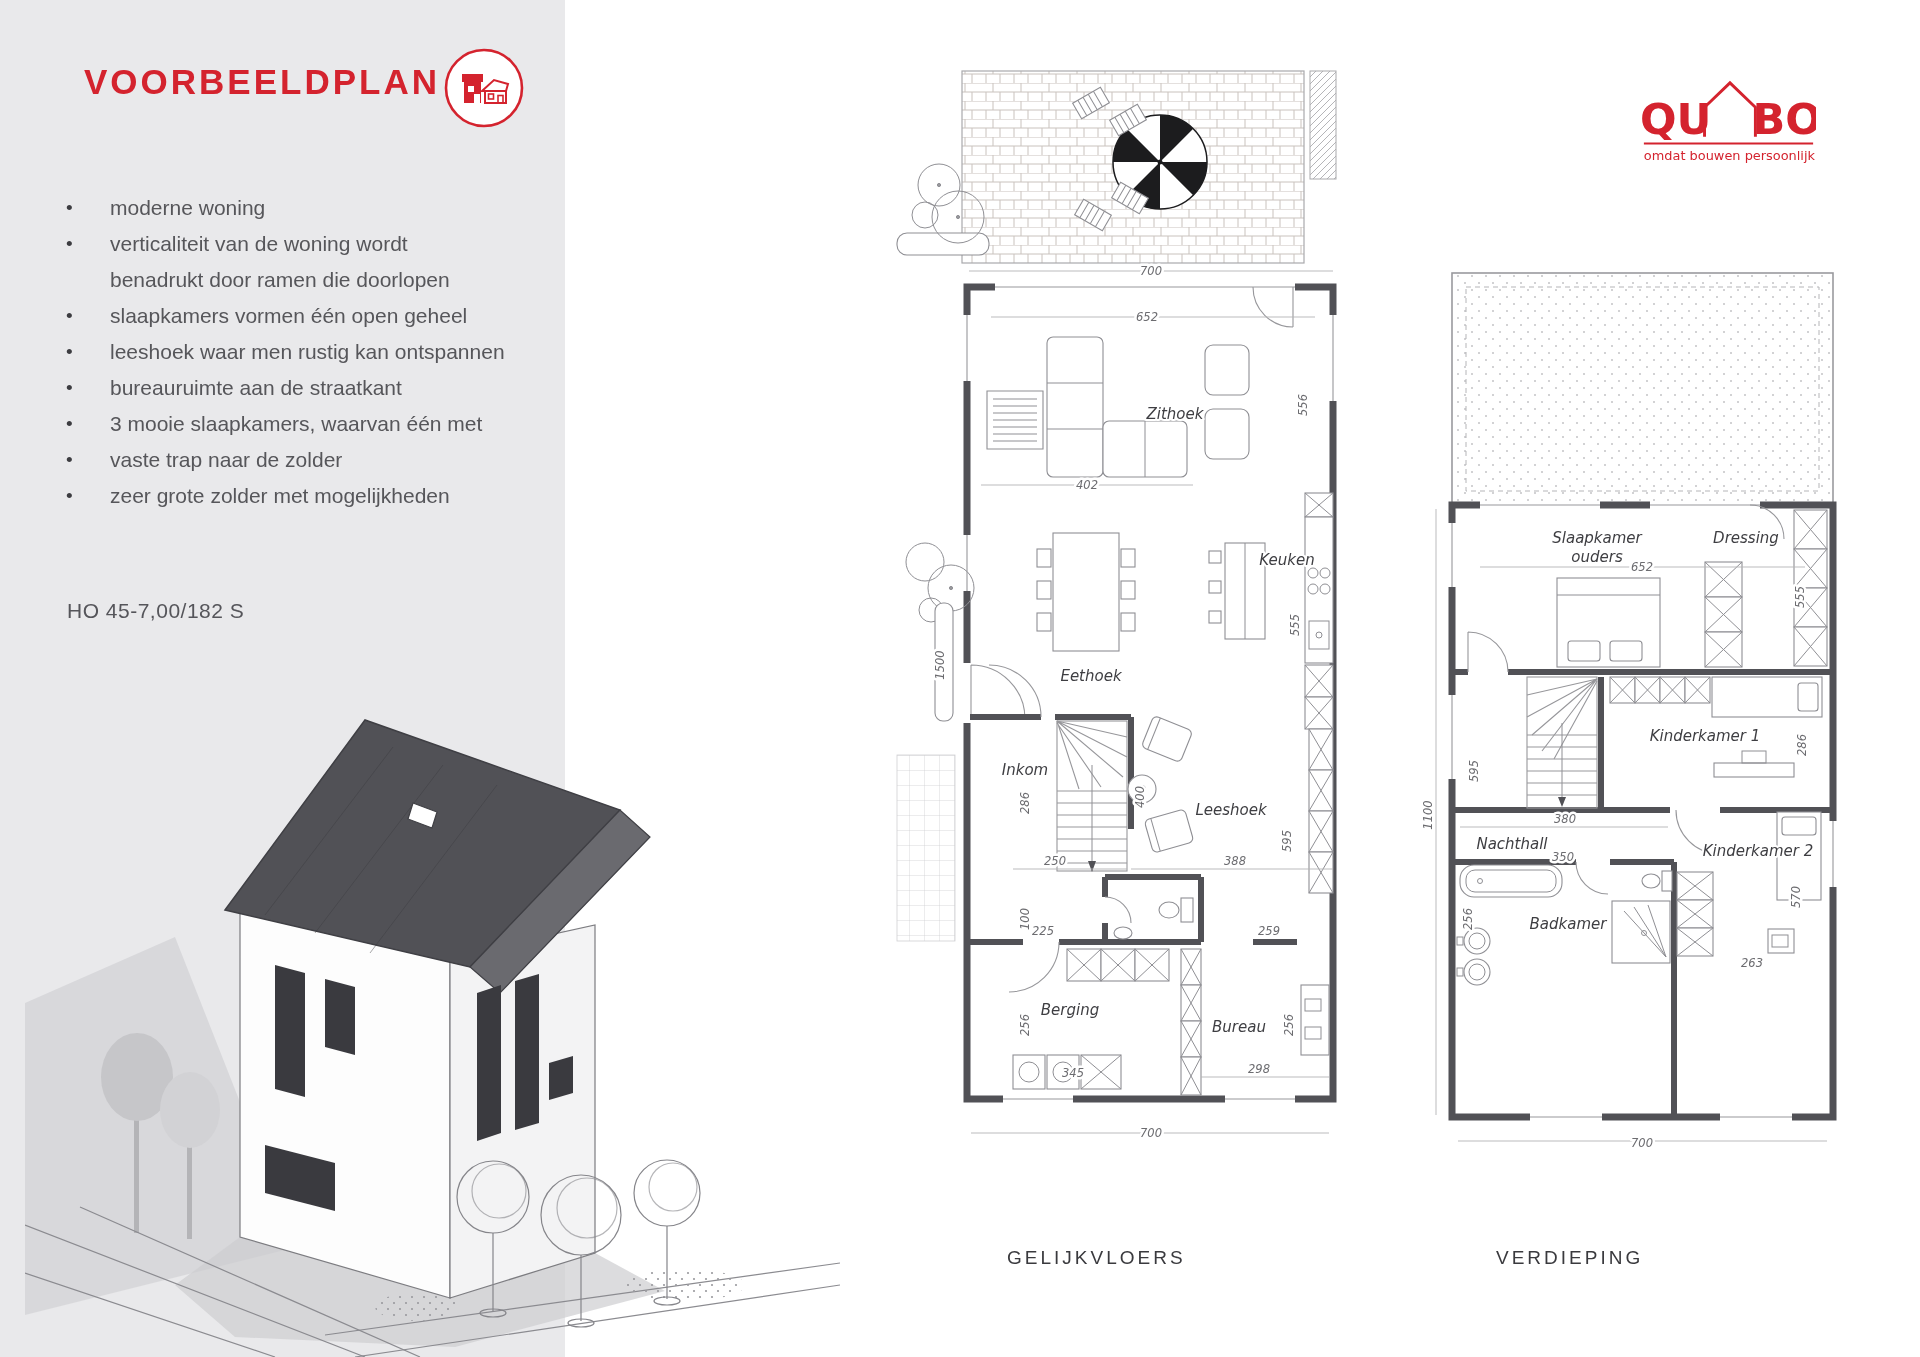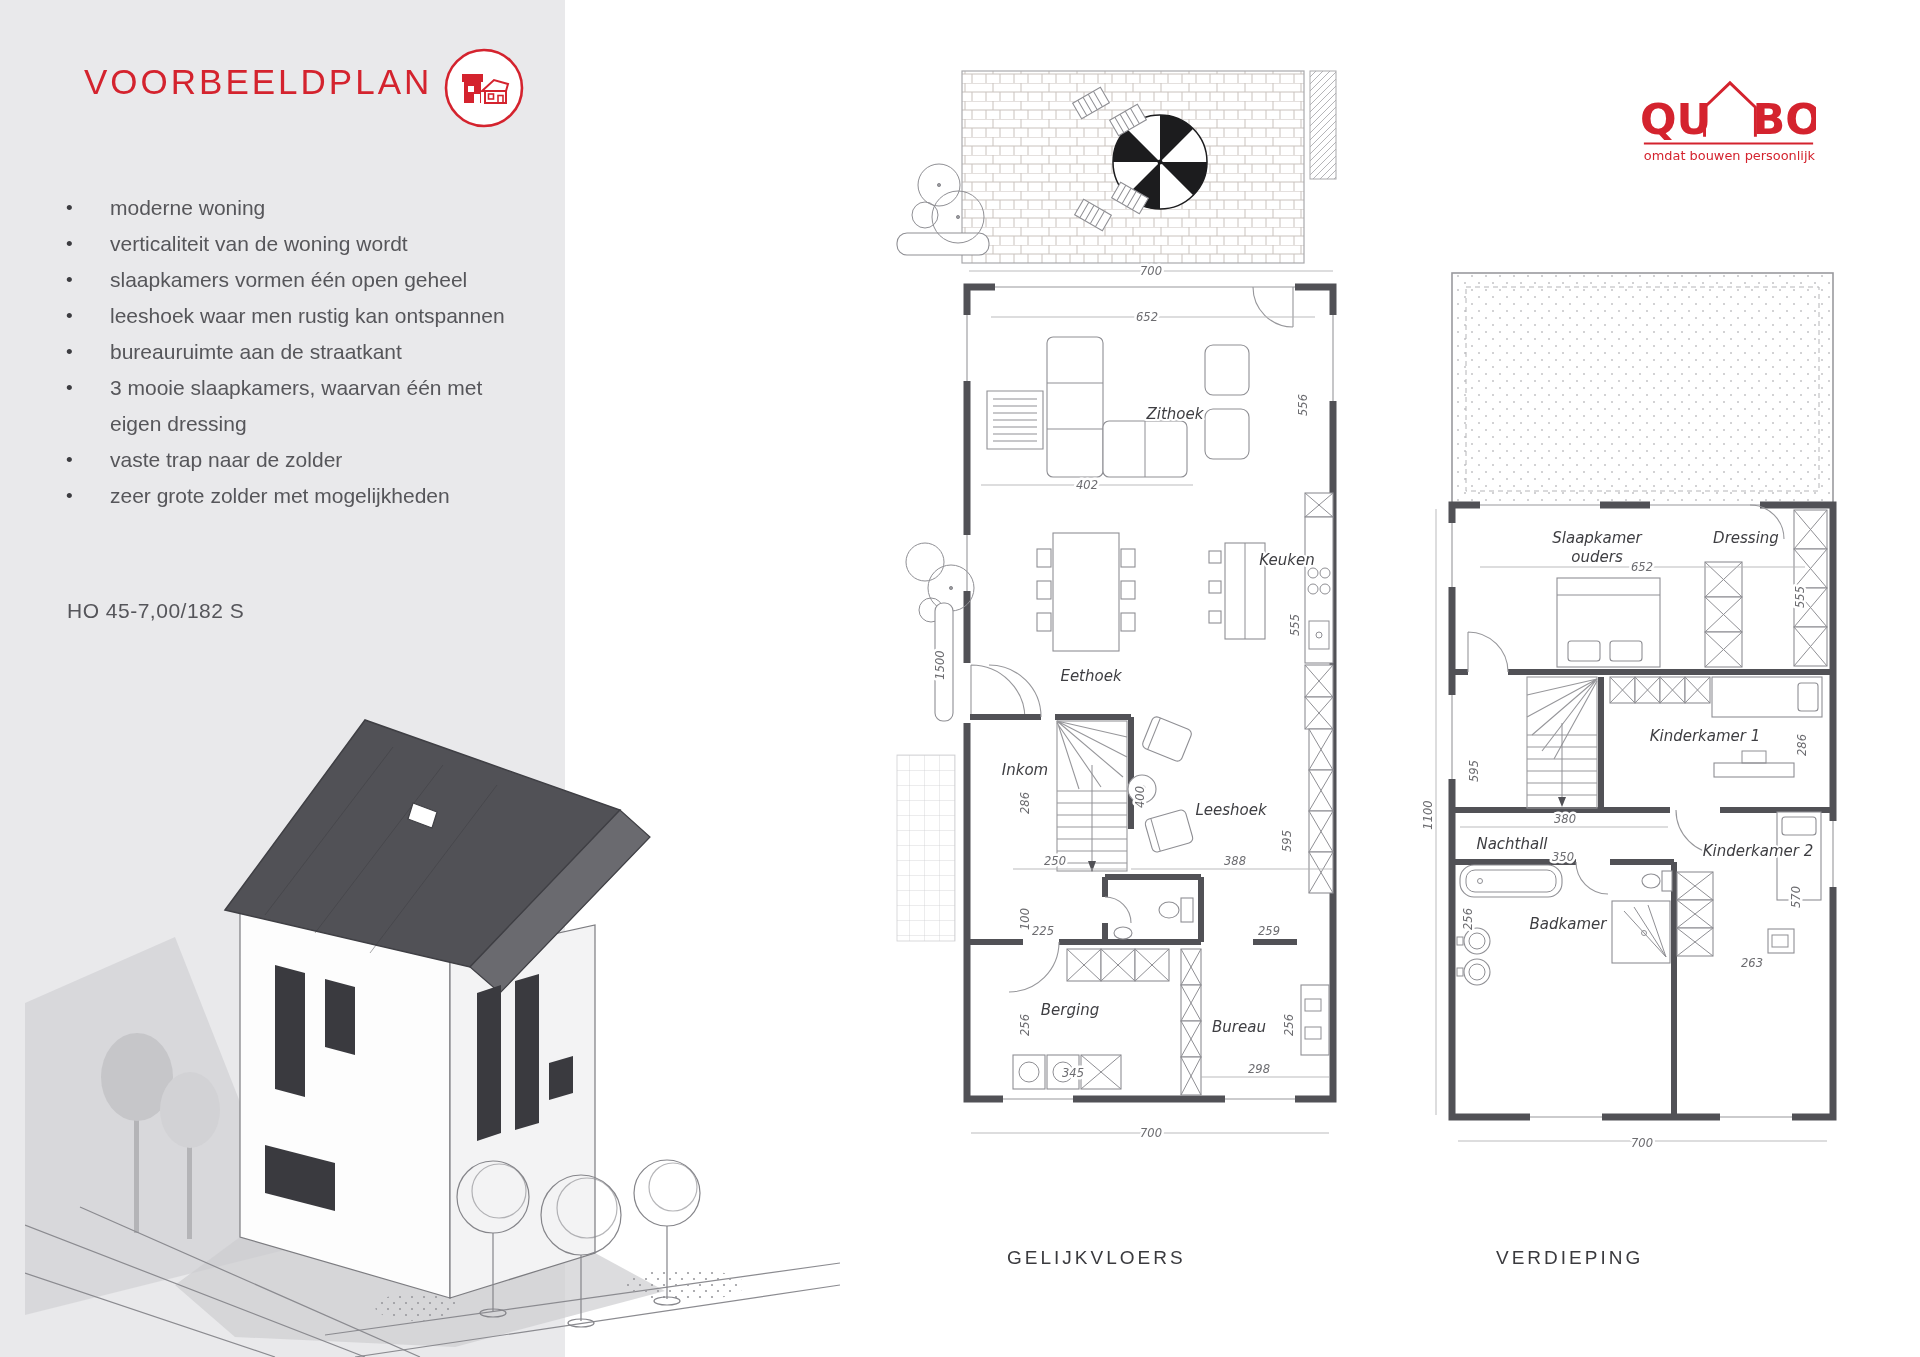--- a/index.html
+++ b/index.html
@@ -3,21 +3,21 @@
 <meta charset="utf-8">
 <style>
   html,body{margin:0;padding:0;}
   body{
     width:1920px;height:1357px;position:relative;overflow:hidden;
     background:#ffffff;font-family:"Liberation Sans",sans-serif;
   }
   .panel{position:absolute;left:0;top:0;width:565px;height:1357px;background:#e9e9eb;}
   .title{
     position:absolute;left:84px;top:62px;font-size:35px;letter-spacing:3px;
-    color:#d4232e;font-weight:400;
+    color:#d4232e;font-weight:700;
   }
   .badge{position:absolute;left:443px;top:47px;width:82px;height:82px;}
   .bullets{position:absolute;left:66px;top:196px;width:440px;}
   .brow{display:flex;height:36px;align-items:flex-start;color:#56565a;font-size:21px;}
   .brow .dot{width:44px;flex:0 0 44px;font-size:19px;padding-top:1px;color:#3c3c40;}
   .code{position:absolute;left:67px;top:599px;font-size:21px;color:#55555a;letter-spacing:.5px;}
   .caption{position:absolute;font-size:19px;letter-spacing:3px;color:#3a3a3e;margin-left:32px;}
   .cap-ground{left:975px;top:1247px;}
   .cap-upper{left:1464px;top:1247px;}
   .logo{position:absolute;left:1641px;top:75px;width:175px;height:90px;}
@@ -59,38 +59,38 @@
 <div class="bullets">
   <div class="brow">
       <span class="dot">•</span>
       <span>moderne woning</span>
     </div>
   <div class="brow">
       <span class="dot">•</span>
       <span>verticaliteit van de woning wordt</span>
     </div>
   <div class="brow">
+      <span class="dot"></span>
+      <span>benadrukt door ramen die doorlopen</span>
+    </div>
+  <div class="brow">
       <span class="dot">•</span>
       <span>slaapkamers vormen één open geheel</span>
     </div>
   <div class="brow">
       <span class="dot">•</span>
       <span>leeshoek waar men rustig kan ontspannen</span>
     </div>
   <div class="brow">
       <span class="dot">•</span>
       <span>bureauruimte aan de straatkant</span>
     </div>
   <div class="brow">
       <span class="dot">•</span>
       <span>3 mooie slaapkamers, waarvan één met</span>
-    </div>
-  <div class="brow">
-      <span class="dot"></span>
-      <span>eigen dressing</span>
     </div>
   <div class="brow">
       <span class="dot">•</span>
       <span>vaste trap naar de zolder</span>
     </div>
   <div class="brow">
       <span class="dot">•</span>
       <span>zeer grote zolder met mogelijkheden</span>
     </div>
 </div>

